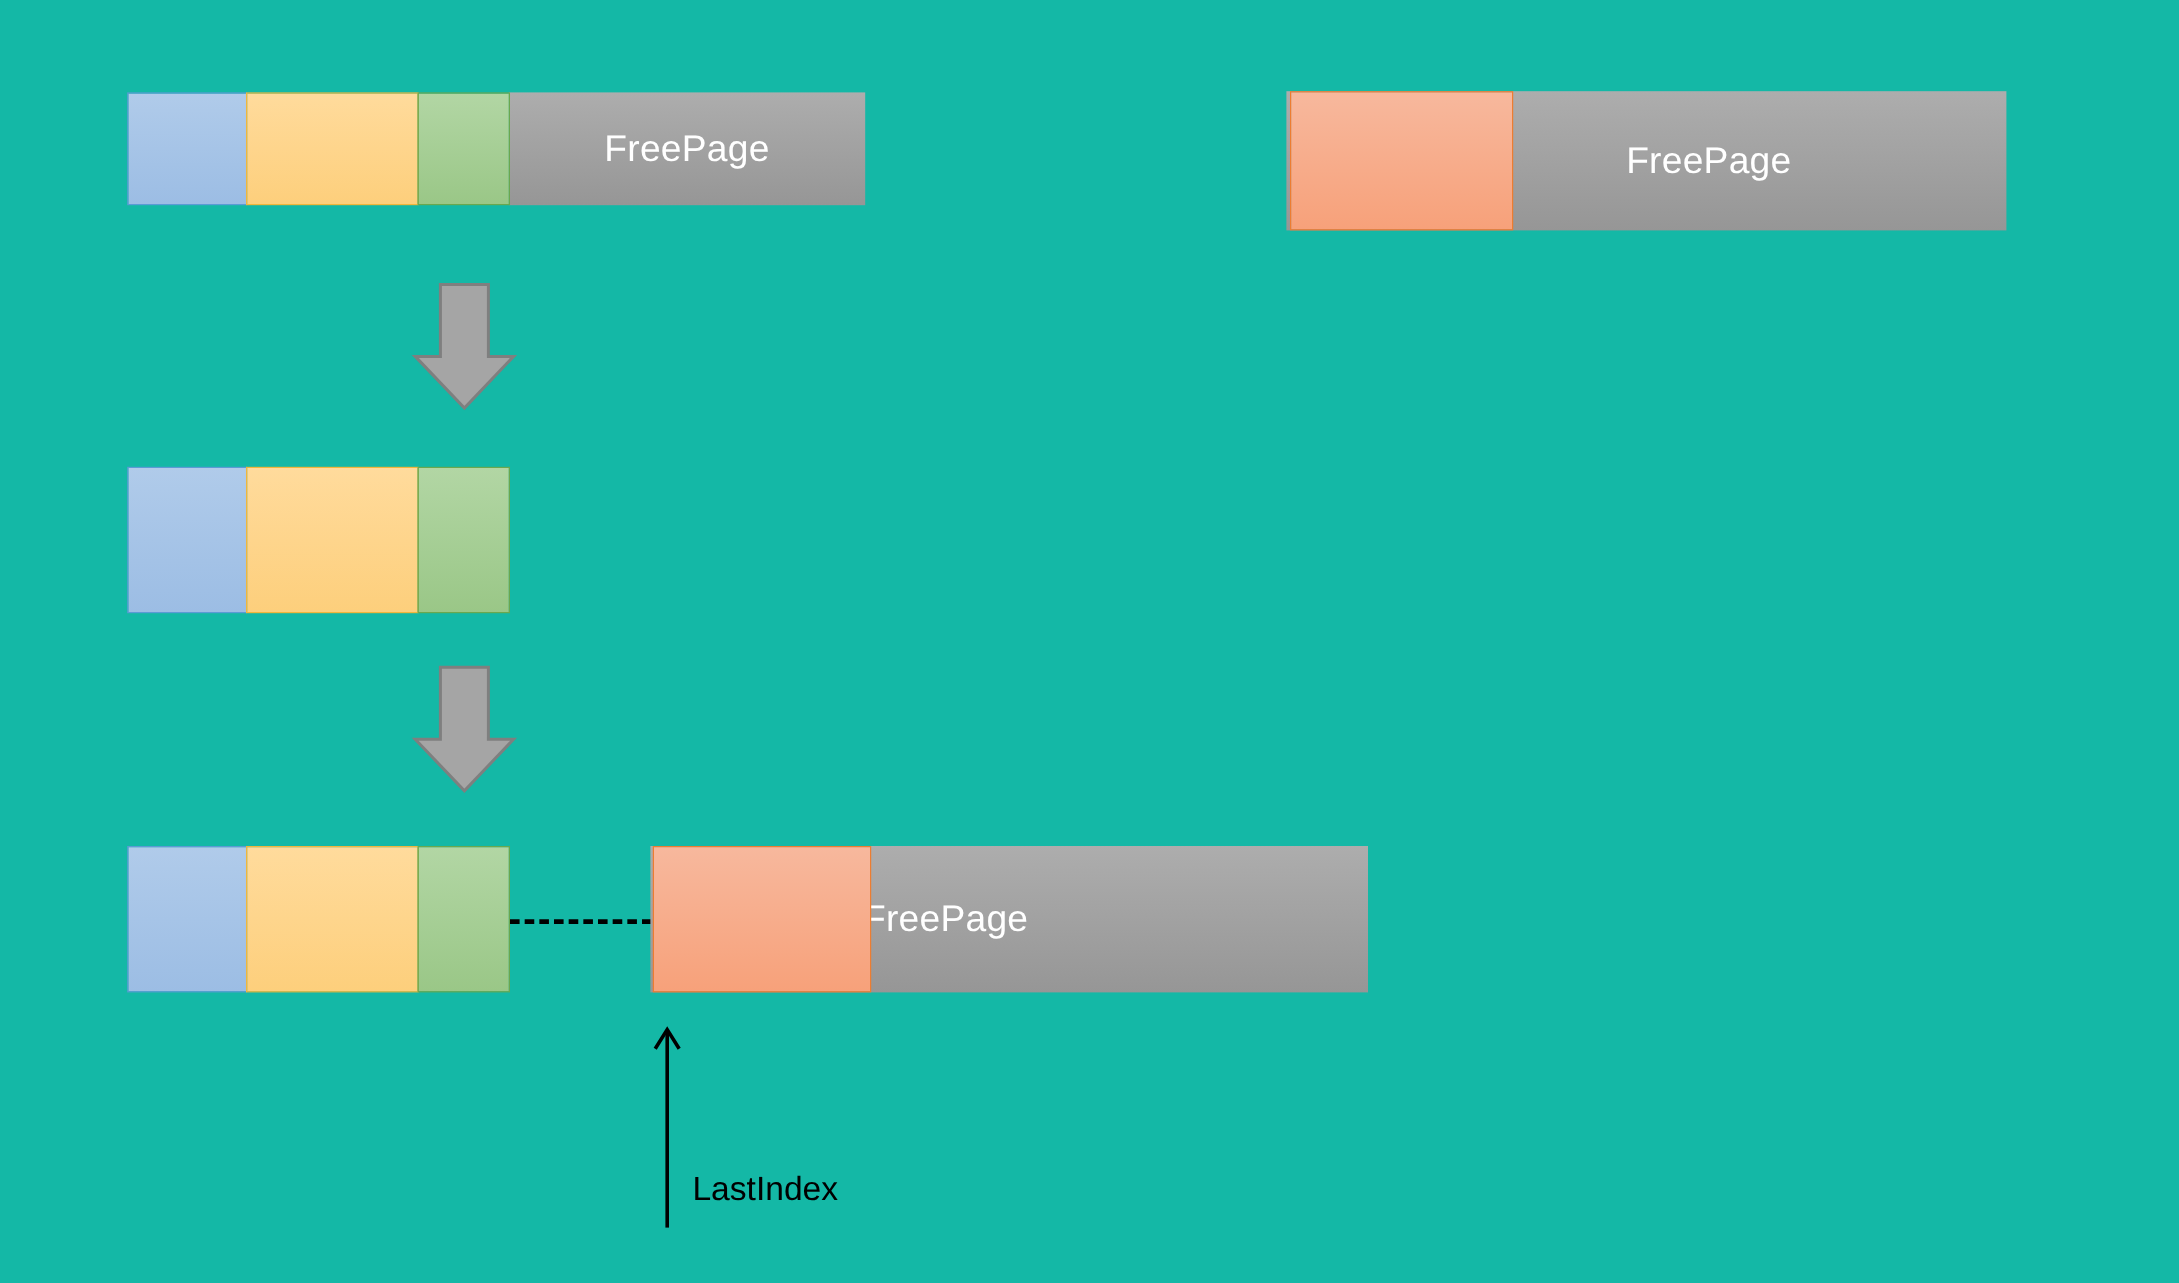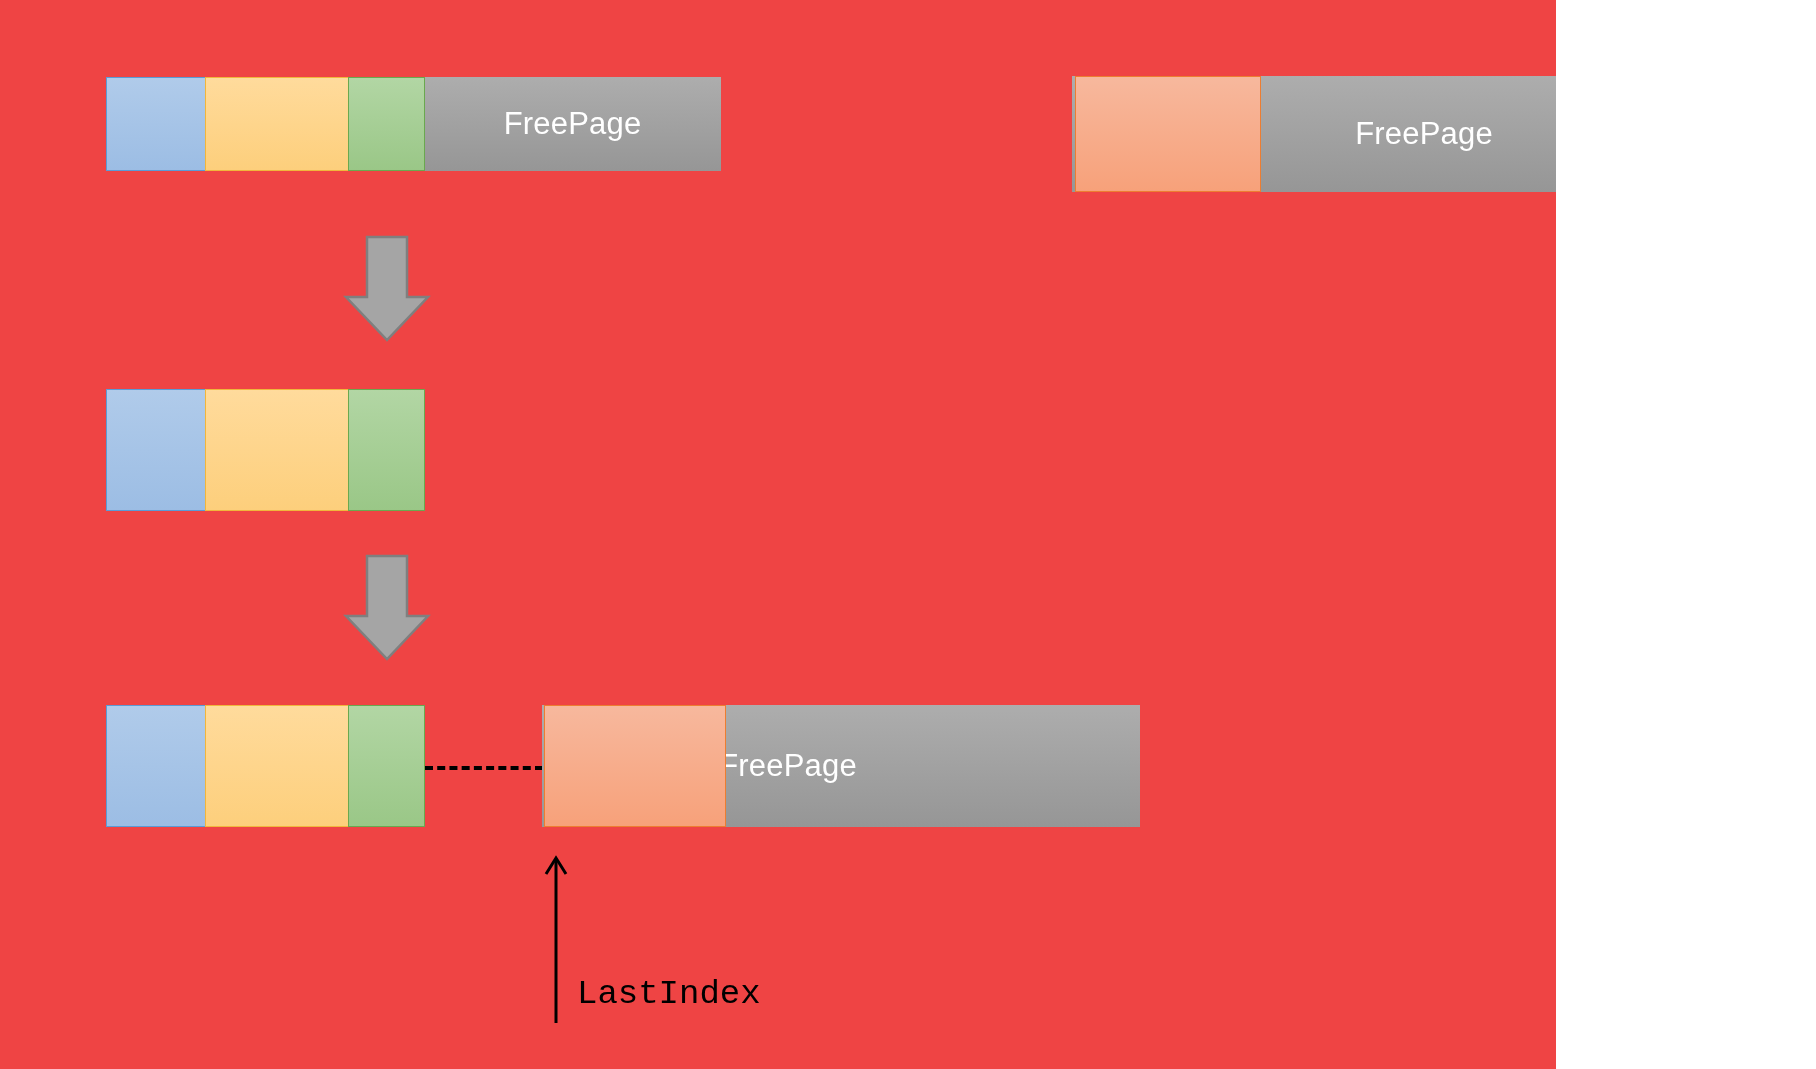--- a/index.html
+++ b/index.html
@@ -5,23 +5,23 @@
   html, body {
     margin: 0;
     padding: 0;
     background: #ffffff;
   }
   body {
     font-family: "Liberation Sans", sans-serif;
   }
   #canvas {
     position: relative;
-    width: 1556px;
+    width: 1816px;
     height: 1069px;
-    background: #ef4444;
+    background: #14b8a6;
     overflow: hidden;
   }
   .block {
     position: absolute;
     box-sizing: border-box;
     display: flex;
     align-items: center;
     justify-content: center;
   }
   .blk-blue {
@@ -49,23 +49,23 @@
     font-size: 31px;
     font-family: "Liberation Sans", sans-serif;
     letter-spacing: 0.2px;
     white-space: nowrap;
   }
   .arrow-down {
     position: absolute;
   }
   .lastindex-label {
     position: absolute;
-    font-size: 34px;
+    font-size: 28px;
     color: #000000;
-    font-family: Liberation Mono, monospace;
+    font-family: Liberation Sans, sans-serif;
     white-space: nowrap;
   }
   .dashed-connector {
     position: absolute;
     border-top: 4px dashed #000000;
     height: 0;
   }
   svg { display: block; overflow: visible; }
 </style>
 </head>

